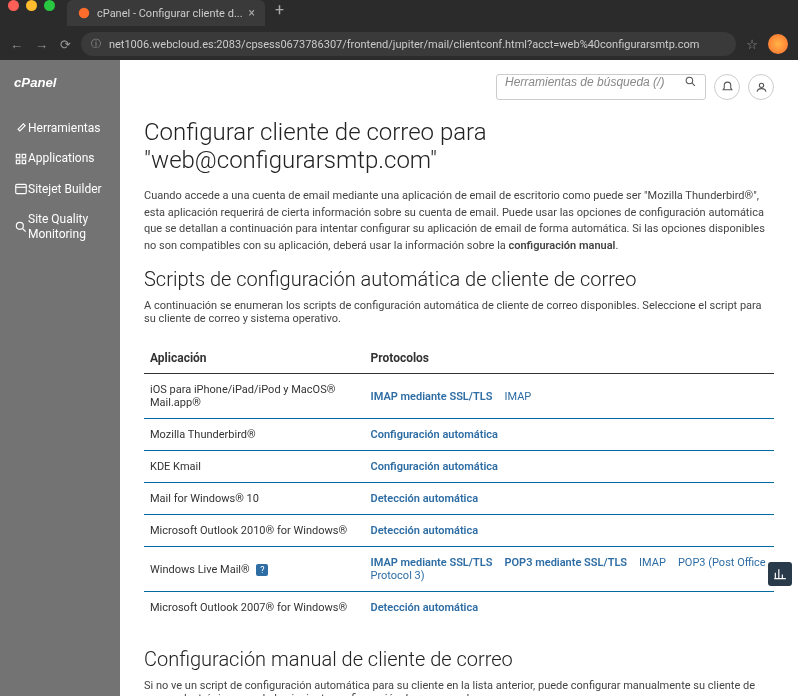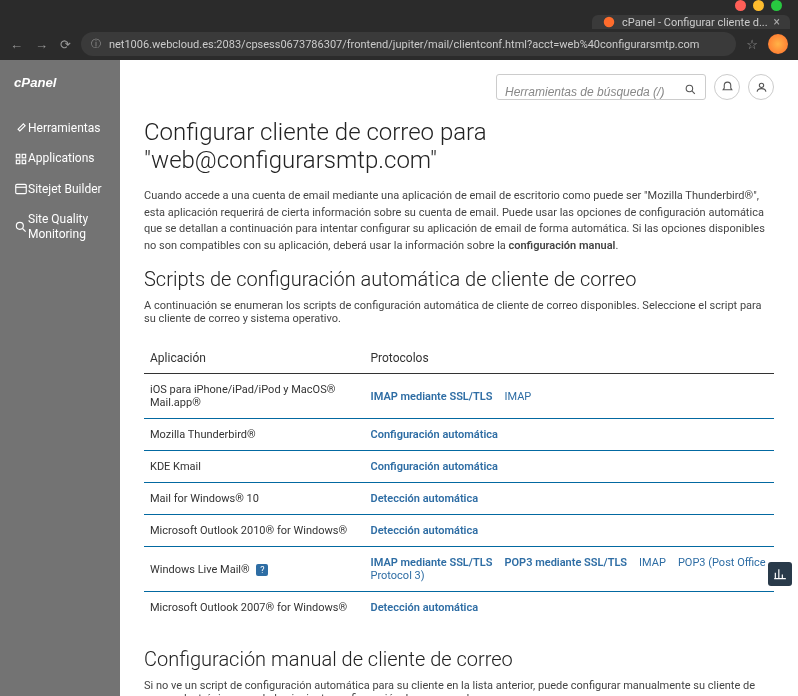--- a/index.html
+++ b/index.html
@@ -1,19 +1,19 @@
 <!DOCTYPE html>
 <html><head>
 <meta charset="utf-8">
 <style>
 * { margin: 0; padding: 0; box-sizing: border-box; }
 body { font-family: -apple-system, BlinkMacSystemFont, "Segoe UI", Roboto, sans-serif; font-size: 13px; color: #333; background: #fff; }
 
 .browser-chrome { background: #2b2b2b; height: 60px; display: flex; flex-direction: column; }
-.tab-bar { display: flex; align-items: flex-end; height: 28px; padding: 0 8px; gap: 4px; flex-direction: column; }
+.tab-bar { display: flex; align-items: flex-start; height: 28px; padding: 0 8px; gap: 4px; }
 .traffic-lights { display: flex; gap: 7px; margin-right: 8px; }
 .traffic-light { width: 11px; height: 11px; border-radius: 50%; }
 .tl-red { background: #ff5f57; }
 .tl-yellow { background: #febc2e; }
 .tl-green { background: #28c840; }
 .tab { background: #3a3a3a; height: 26px; display: flex; align-items: center; padding: 0 10px; border-radius: 6px 6px 0 0; gap: 6px; min-width: 150px; }
 .tab-favicon { width: 14px; height: 14px; color: #ff6c2c; }
 .tab-title { color: #ccc; font-size: 11px; flex: 1; white-space: nowrap; overflow: hidden; text-overflow: ellipsis; }
 .tab-close { color: #aaa; font-size: 12px; }
 .new-tab { color: #aaa; font-size: 16px; padding: 0 6px; }
@@ -31,35 +31,35 @@
 .app { display: flex; height: 636px; }
 .sidebar { width: 120px; background: #737373; color: #fff; padding: 14px 0; flex-shrink: 0; }
 .logo { padding: 0 14px 18px; }
 .logo svg { width: 72px; height: auto; }
 .nav-item { display: flex; align-items: center; padding: 8px 14px; font-size: 12px; cursor: pointer; }
 .nav-item svg { width: 14px; height: 14px; flex-shrink: 0; }
 .nav-item-label { line-height: 1.2; }
 
 .main { flex: 1; overflow-y: auto; padding: 14px 24px; position: relative; background: #fff; }
 .topbar { display: flex; justify-content: flex-end; gap: 8px; margin-bottom: 18px; }
-.search-wrap { display: flex; align-items: flex-end; border: 1px solid #ccc; border-radius: 3px; width: 210px; height: 26px; padding: 0 8px; }
+.search-wrap { display: flex; align-items: flex-start; border: 1px solid #ccc; border-radius: 3px; width: 210px; height: 26px; padding: 0 8px; }
 .search-input { border: none; outline: none; flex: 1; font-size: 12px; color: #555; font-style: italic; }
 .search-input::placeholder { color: #888; font-style: italic; }
 .search-btn { color: #555; }
 .icon-btn { width: 26px; height: 26px; border: 1px solid #ccc; border-radius: 50%; display: flex; align-items: center; justify-content: center; color: #555; cursor: pointer; }
 
 h1 { font-size: 24px; font-weight: 300; color: #222; margin-bottom: 14px; }
 .intro { font-size: 11px; line-height: 1.5; color: #444; margin-bottom: 13px; }
 .intro strong { font-weight: 600; }
 
 h2 { font-size: 20px; font-weight: 300; color: #222; margin-bottom: 8px; }
 .subtext { font-size: 11px; color: #444; margin-bottom: 18px; }
 
 table { width: 100%; border-collapse: collapse; margin-bottom: 24px; }
-th { text-align: left; font-size: 12px; font-weight: 400; padding: 8px 6px; border-bottom: 1px solid #333; }
+th { text-align: left; font-size: 12px; font-weight: 700; padding: 8px 6px; border-bottom: 1px solid #333; }
 td { font-size: 11px; padding: 9px 6px; border-top: 1px solid #0369a1; vertical-align: middle; }
 td:first-child { color: #333; }
 .proto-link { color: #2e6da4; font-weight: 600; margin-right: 12px; cursor: pointer; }
 .proto-link-light { color: #2e6da4; font-weight: 400; margin-right: 12px; cursor: pointer; }
 .help-icon { display: inline-block; width: 12px; height: 12px; border-radius: 2px; background: #2e6da4; color: #fff; font-size: 9px; text-align: center; line-height: 12px; margin-left: 4px; }
 
 .float-btn { position: fixed; right: 6px; bottom: 110px; width: 24px; height: 24px; background: #293a4a; border-radius: 3px; display: flex; align-items: center; justify-content: center; color: #fff; }
 </style>
 </head>
 <body>

